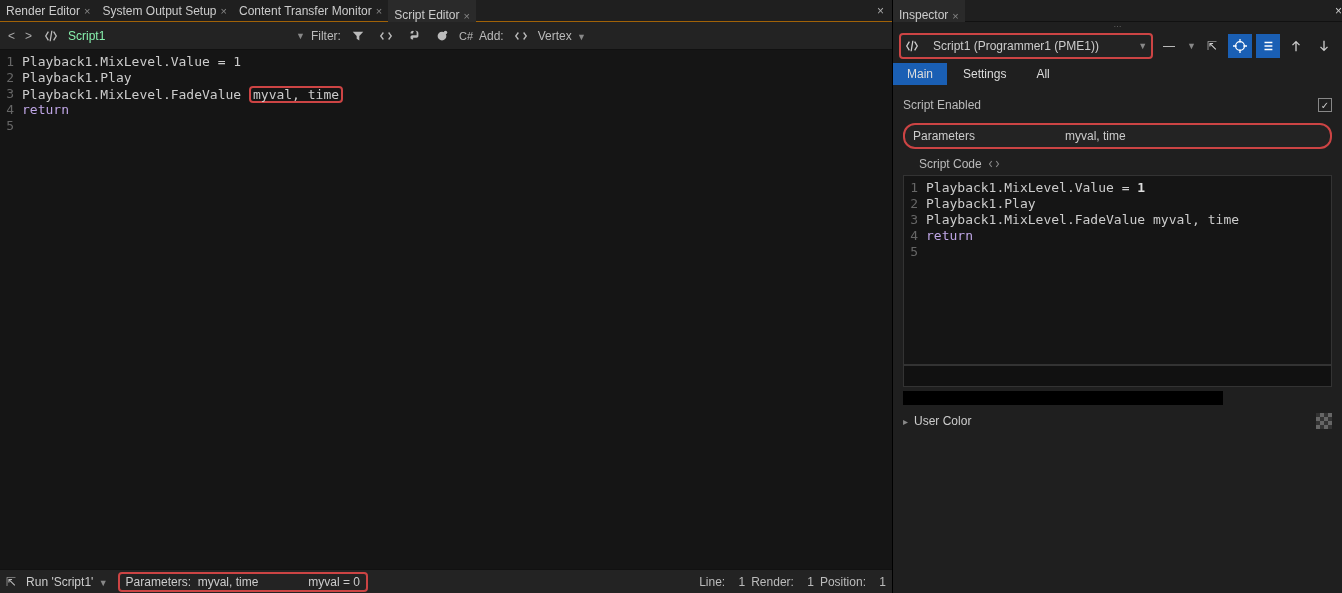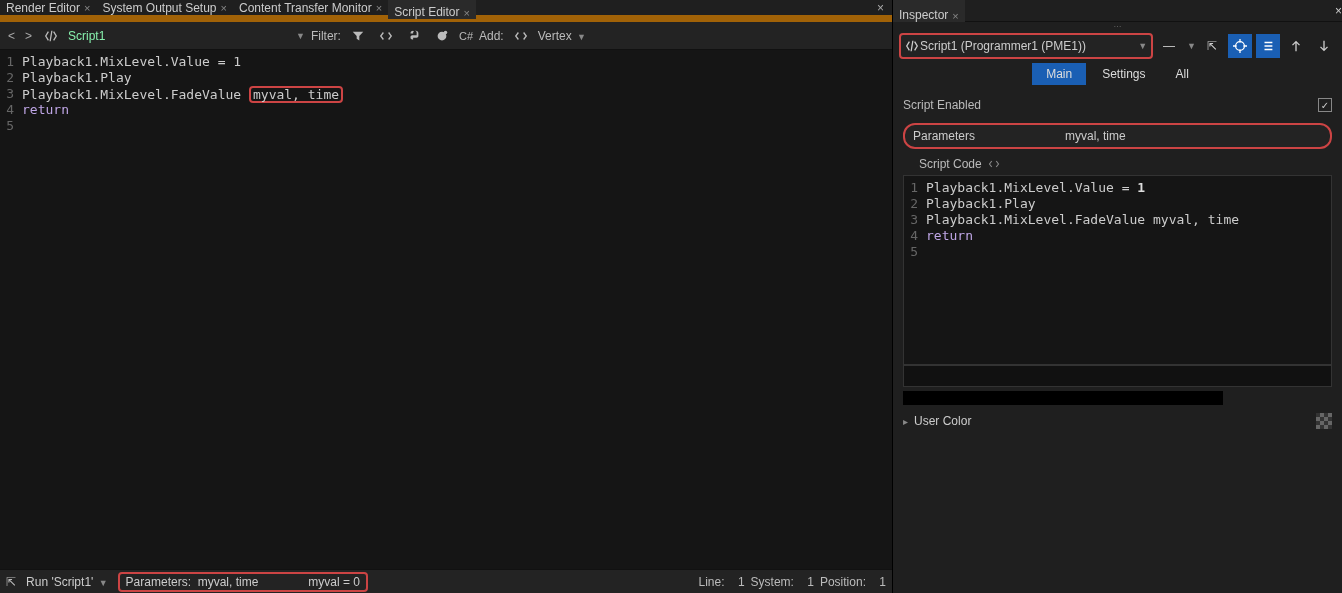--- a/index.html
+++ b/index.html
@@ -1,19 +1,19 @@
 <!DOCTYPE html>
 <html><head>
 <meta charset="utf-8">
 <style>
 * { margin:0; padding:0; box-sizing:border-box; }
 body { background:#1a1a1a; color:#ccc; font-family:"Segoe UI",Arial,sans-serif; font-size:12px; width:1342px; height:593px; overflow:hidden; display:flex; }
 .left { width:893px; display:flex; flex-direction:column; border-right:1px solid #000; }
 .right { flex:1; display:flex; flex-direction:column; background:#1f1f1f; }
-.tabbar { display:flex; align-items:center; height:22px; background:#1f1f1f; border-bottom:7px solid #a16207; }
+.tabbar { display:flex; align-items:center; height:22px; background:#1f1f1f; border-bottom:1px solid #a16207; }
 .tab { display:flex; align-items:center; padding:0 6px; height:22px; gap:4px; color:#ccc; }
 .tab .close { color:#888; font-size:11px; }
 .tab.active { background:#2a2a2a;align-items:flex-end; }
 .spacer { flex:1; }
 .tabbar .min-x { padding:0 8px; color:#aaa; }
 .toolbar { display:flex; align-items:center; height:28px; background:#232323; gap:6px; padding:0 6px; border-bottom:1px solid #111; }
 .toolbar .nav { color:#aaa; padding:0 2px; }
 .toolbar .crumb { flex:0 0 auto; width:220px; display:flex; align-items:center; gap:4px; }
 .toolbar .crumb span.label { color:#86efac; }
 .toolbar .fill { flex:1; }
@@ -32,25 +32,25 @@
 .statusbar { height:24px; background:#232323; display:flex; align-items:center; padding:0 6px; gap:10px; border-top:1px solid #111; }
 .statusbar .pin { color:#bbb; }
 .status-hl { border:2px solid #c44; border-radius:4px; padding:0 6px; display:flex; align-items:center; gap:10px; height:20px; }
 .statusbar .right-status { margin-left:auto; display:flex; gap:6px; color:#bbb; }
 .dropdots { color:#666; font-size:8px; text-align:center; }
 
 
 .insp-tabs { display:flex; align-items:center; height:22px; border-bottom:1px solid #111; }
 .insp-tabs .tab { background:#2a2a2a; }
 .insp-row { display:flex; align-items:center; height:30px; padding:0 6px; gap:4px; }
-.obj-sel { flex:1; display:flex; align-items:center; border:2px solid #c44; border-radius:4px; height:26px; padding:0 4px; gap:1px; background:#232323; }
+.obj-sel { flex:1; display:flex; align-items:center; border:2px solid #c44; border-radius:4px; height:26px; padding:0 4px; gap:14px; background:#232323; }
 .icon-btn { width:24px; height:24px; display:flex; align-items:center; justify-content:center; }
 .icon-btn.blue { background:#1a5fb4; }
 .icon-btn svg { width:14px; height:14px; }
-.insp-tabs2 { display:flex; justify-content:center; gap:2px; height:26px; align-items:center; }
+.insp-tabs2 { display:flex; gap:2px; height:26px; align-items:center; }
 .insp-tabs2 .t { padding:4px 14px; color:#ddd; cursor:pointer; }
 .insp-tabs2 .t.active { background:#1a5fb4; }
 .section { padding:6px 10px; }
 .row-flex { display:flex; align-items:center; height:24px; }
 .row-flex .lab { flex:1; color:#bbb; }
 .chk { width:14px; height:14px; border:1px solid #888; display:inline-flex; align-items:center; justify-content:center; color:#ccc; font-size:10px; }
 .param-row { display:flex; align-items:center; border:2px solid #c44; border-radius:12px; height:26px; margin-top:6px; background:#232323; }
 .param-row .pl { width:160px; padding-left:8px; color:#ccc; }
 .param-row .pv { flex:1; color:#ccc; }
 .sec-title { color:#bbb; margin:8px 16px 4px; display:flex; align-items:center; gap:6px; }
@@ -152,21 +152,21 @@
   <div class="statusbar">
     <span class="pin">⇱</span>
     <span><span>Run 'Script1'</span> <span class="tri">▼</span></span>
     <div class="status-hl">
       <span><span>Parameters:</span>&nbsp;&nbsp;<span>myval, time</span></span>
       <span style="width:30px"></span>
       <span>myval = 0</span>
     </div>
     <div class="right-status">
       <span><span>Line:</span>&nbsp;&nbsp;&nbsp;&nbsp;<span>1</span></span>
-      <span><span>System:</span>&nbsp;&nbsp;&nbsp;&nbsp;<span>1</span></span>
+      <span><span>Render:</span>&nbsp;&nbsp;&nbsp;&nbsp;<span>1</span></span>
       <span><span>Position:</span>&nbsp;&nbsp;&nbsp;&nbsp;<span>1</span></span>
     </div>
   </div>
 </div>
 
 <div class="right">
   <div class="insp-tabs">
     <div class="tab active">
         <span>Inspector</span>
         <span class="close">×</span>

